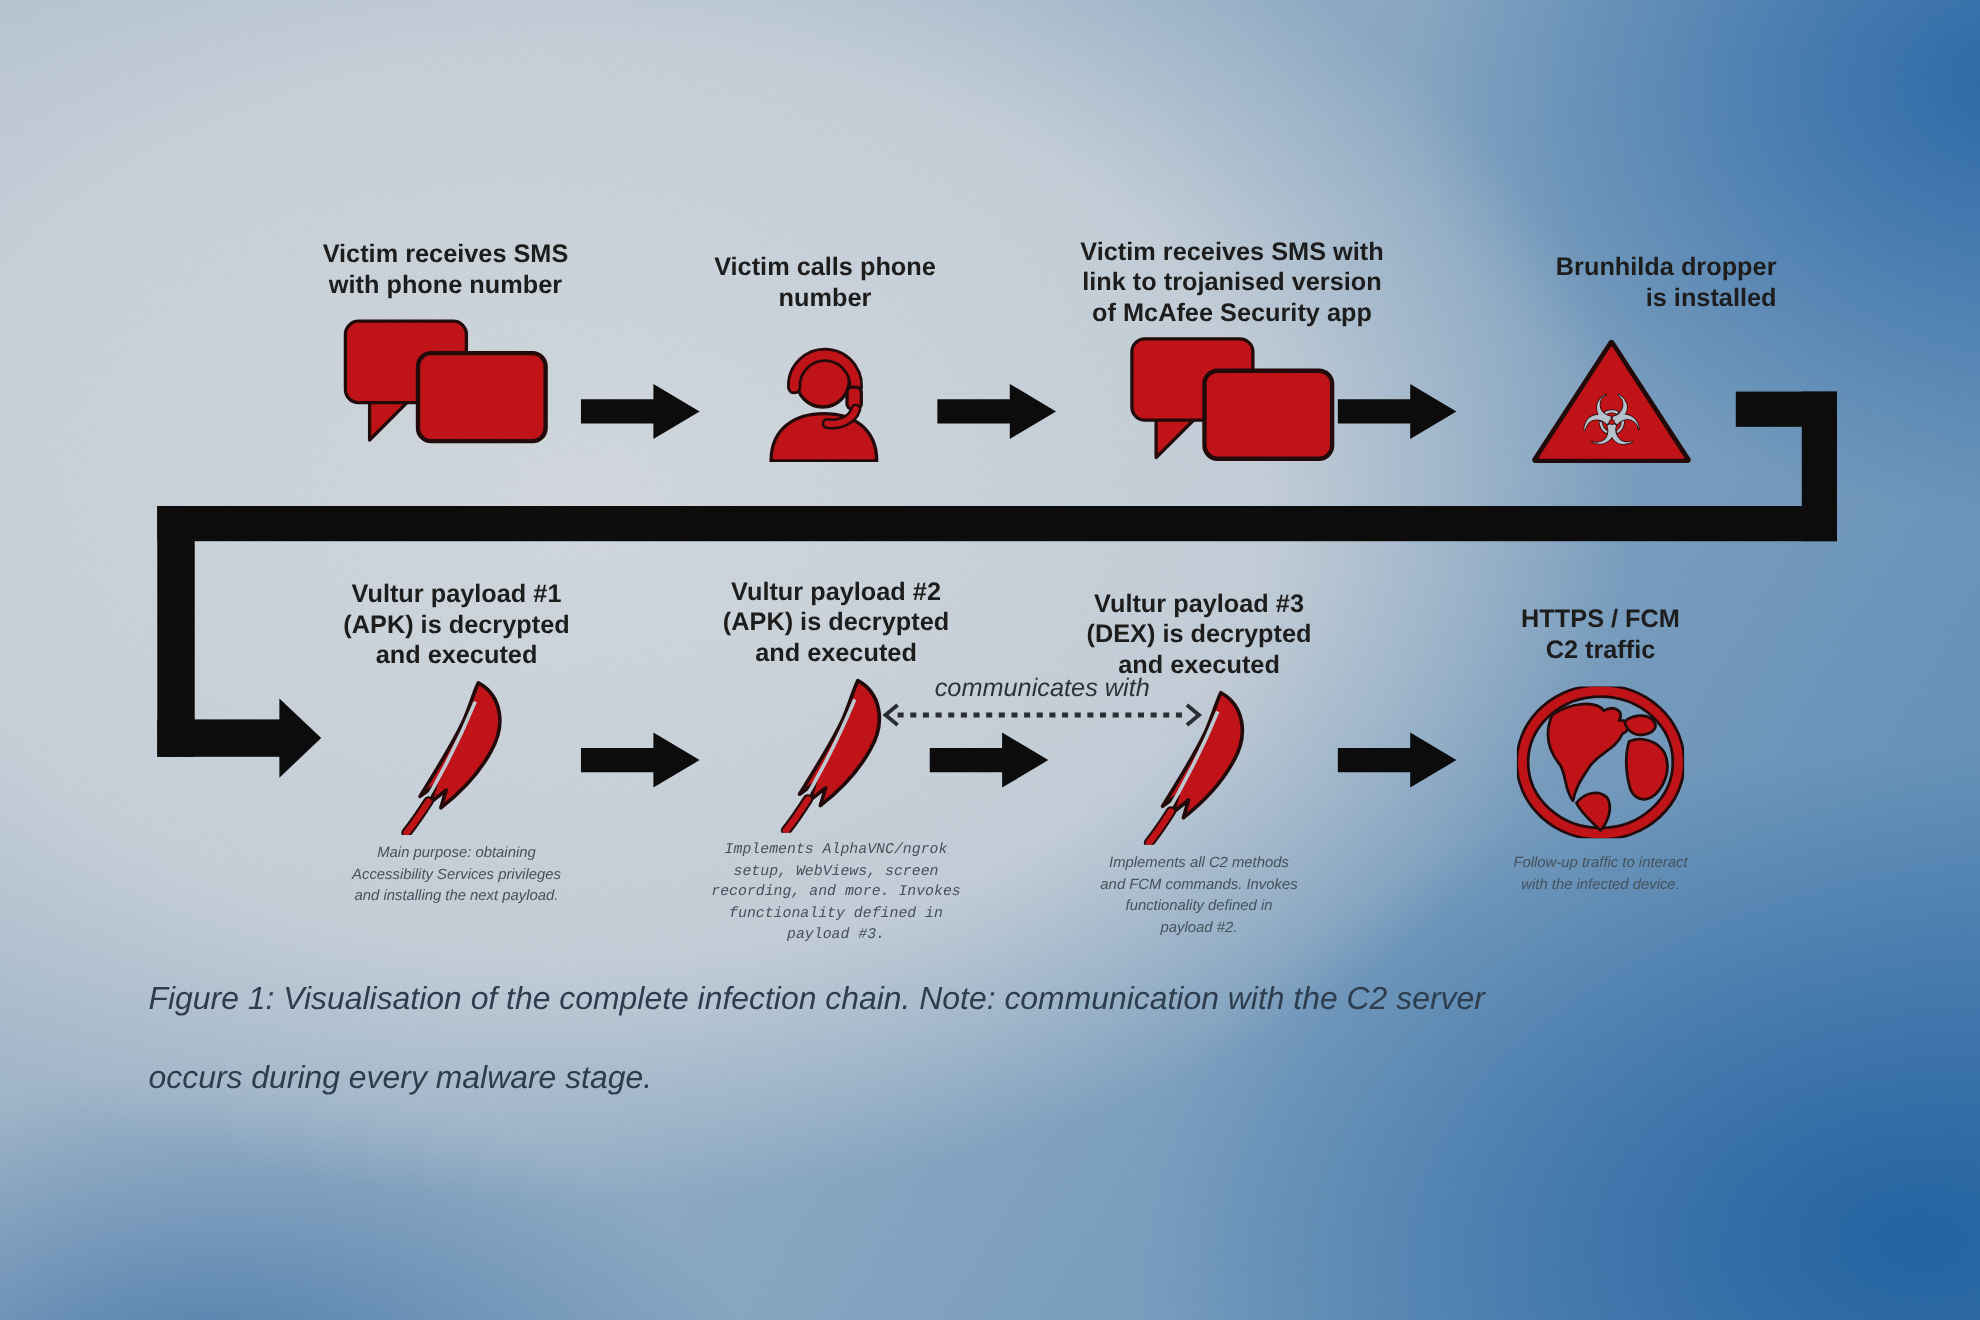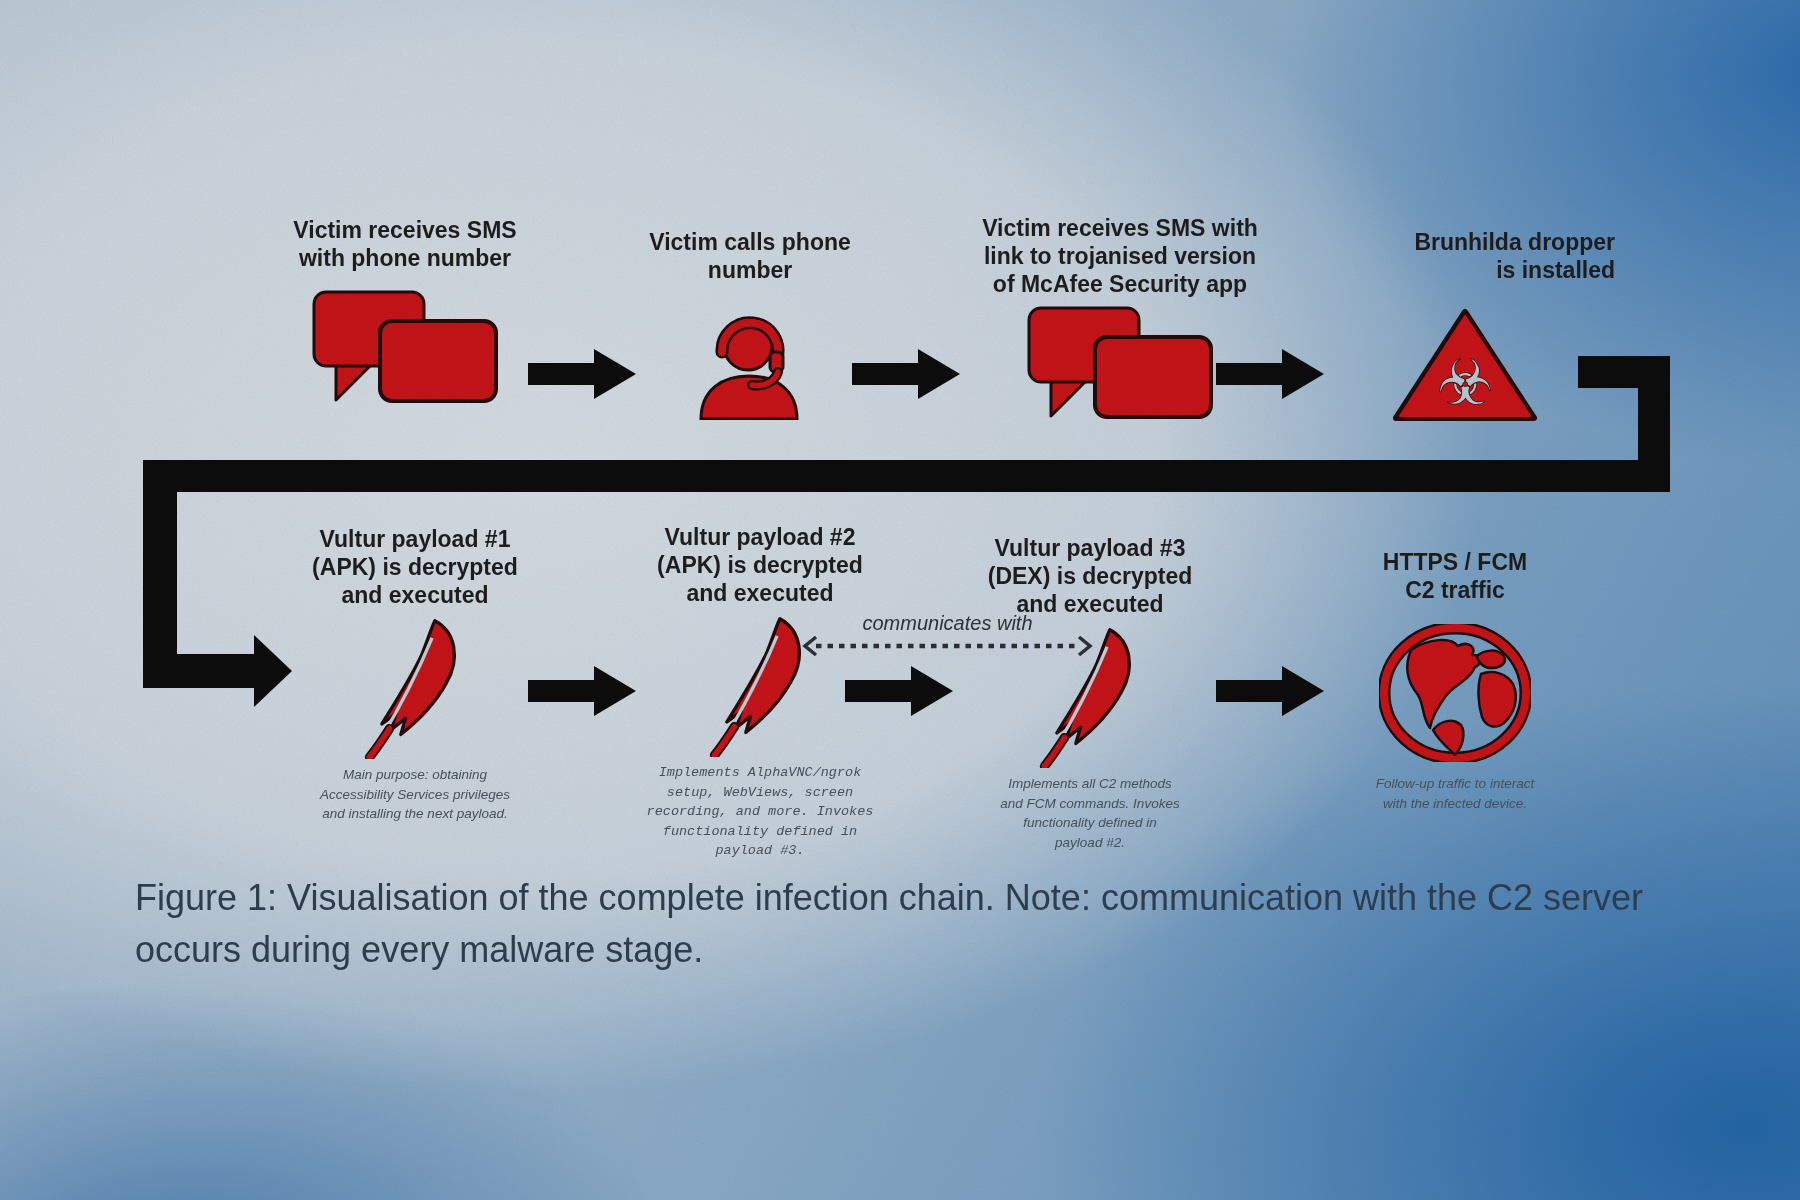--- a/index.html
+++ b/index.html
@@ -20,24 +20,24 @@
   .note { font-style:italic; font-size:13.5px; line-height:19.5px; color:#46525c; white-space:pre-line; }
   .icon-wrap { display:flex; justify-content:center; }
 
   .h-arrow { position:absolute; width:110px; height:56px; }
 
   .conn { position:absolute; background:#0c0c0c; }
   .conn-head { position:absolute; width:0; height:0;
     border-top:36px solid transparent; border-bottom:36px solid transparent; border-left:38px solid #0c0c0c; }
 
   .comm { position:absolute; left:800px; top:612px; width:295px; text-align:center; }
-  .comm .comm-label { font-style:italic; font-size:20px; color:#2e3338; font-weight:500; }
+  .comm .comm-label { font-style:italic; font-size:23px; color:#2e3338; font-weight:500; }
 
   .caption { position:absolute; left:135px; top:872px; width:1600px;
-    font-size:36px; line-height:52px; color:#2e3e4f; white-space:pre-line; }
+    font-style:italic; font-size:29px; line-height:72px; color:#2e3e4f; white-space:pre-line; }
 </style>
 </head>
 <body>
 
 <div id="stage">
 
   <div class="step" style="left:255px; top:216px;">
     <div class="label">Victim receives SMS
 with phone number</div>
     <div class="icon-wrap" style="margin-top:16px;">

